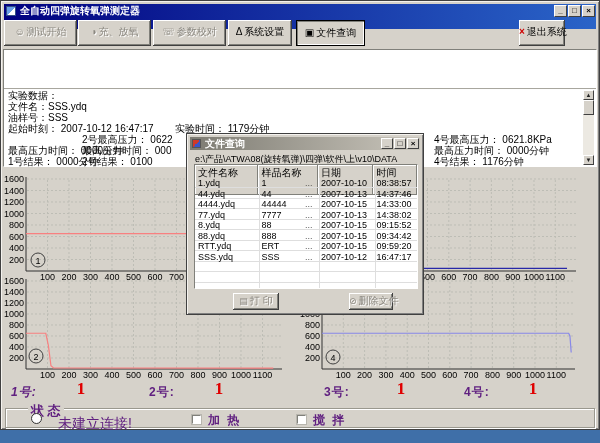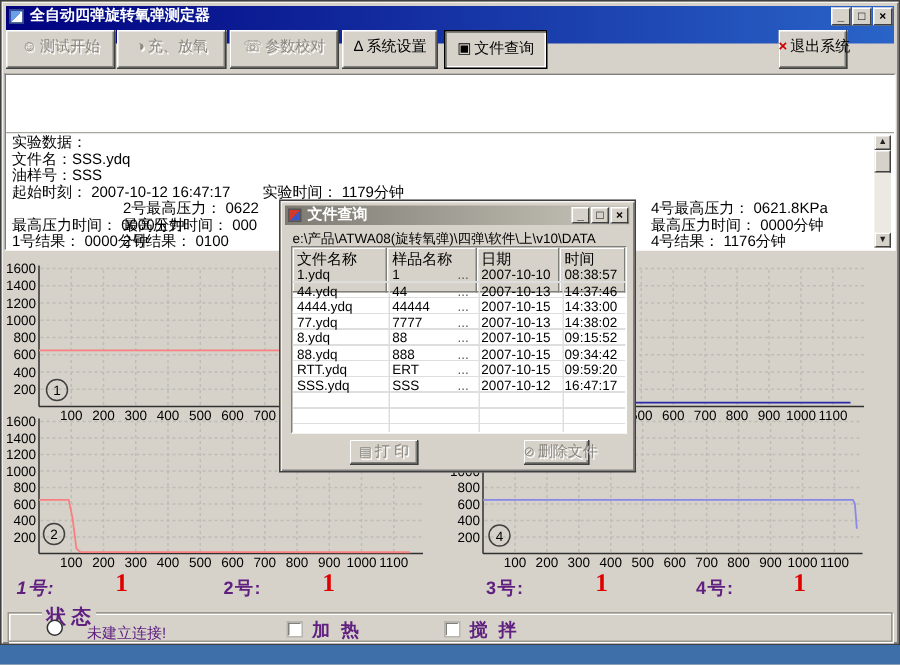--- a/index.html
+++ b/index.html
@@ -73,21 +73,21 @@
   .res-label { position:absolute; top:383px; font-size:12px; font-weight:bold; color:#602080; letter-spacing:1px; }
   .res-value { position:absolute; top:378px; width:30px; text-align:center; font-family:"Liberation Serif","DejaVu Serif",serif;
                font-size:17px; font-weight:bold; color:#e00000; }
   
   .status-box { position:absolute; left:4px; top:407px; width:590px; height:20px;
                 border:1px solid #9a988e; box-shadow: inset 1px 1px 0 #fff, 1px 1px 0 #fff; }
   .status-label { position:absolute; left:8px; top:401px; background:#d6d2ca; padding:0 3px;
                   font-size:13px; font-weight:bold; color:#602080;margin-left:19px; }
   .conn-circle { position:absolute; left:30px; top:412px; width:11px; height:11px; border-radius:50%;
                  background:#fdfdfd; border:1px solid #333; }
-  .conn-text { position:absolute; left:57px; top:414px; font-size:10px; color:#602080; }
+  .conn-text { position:absolute; left:57px; top:414px; font-size:14px; color:#602080; }
   .cbox { position:absolute; width:9px; height:9px; top:414px; background:#fff;
           border:1px solid; border-color:#80807a #fff #fff #80807a; outline:1px solid #b8b6ae; }
   #cb1{left:191px;} #cb2{left:296px;}
   .cbox-label { position:absolute; top:411px; font-size:12px; font-weight:bold; color:#602080; letter-spacing:2px; }
   #cbl1{left:207px;} #cbl2{left:312px;}
 </style>
 </head>
 <body>
 
 <div id="window">

